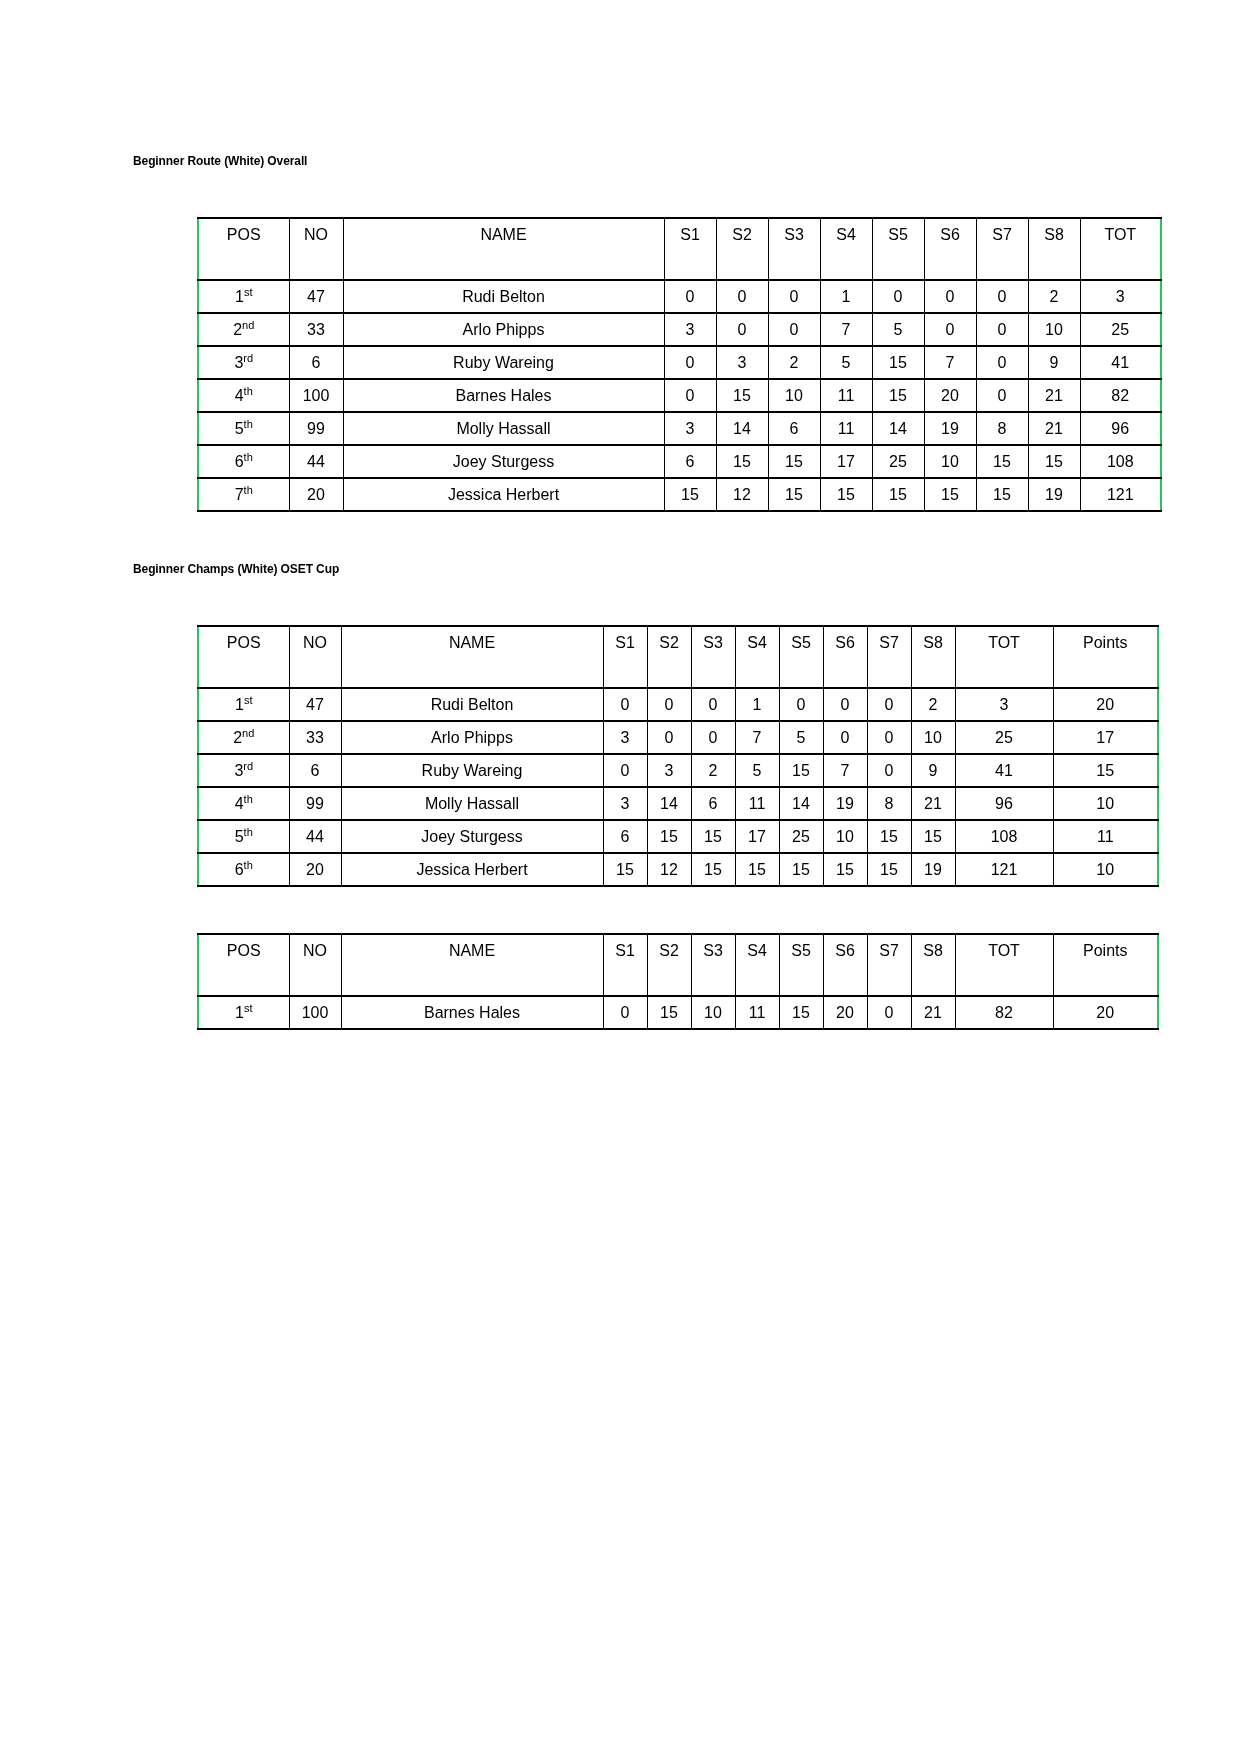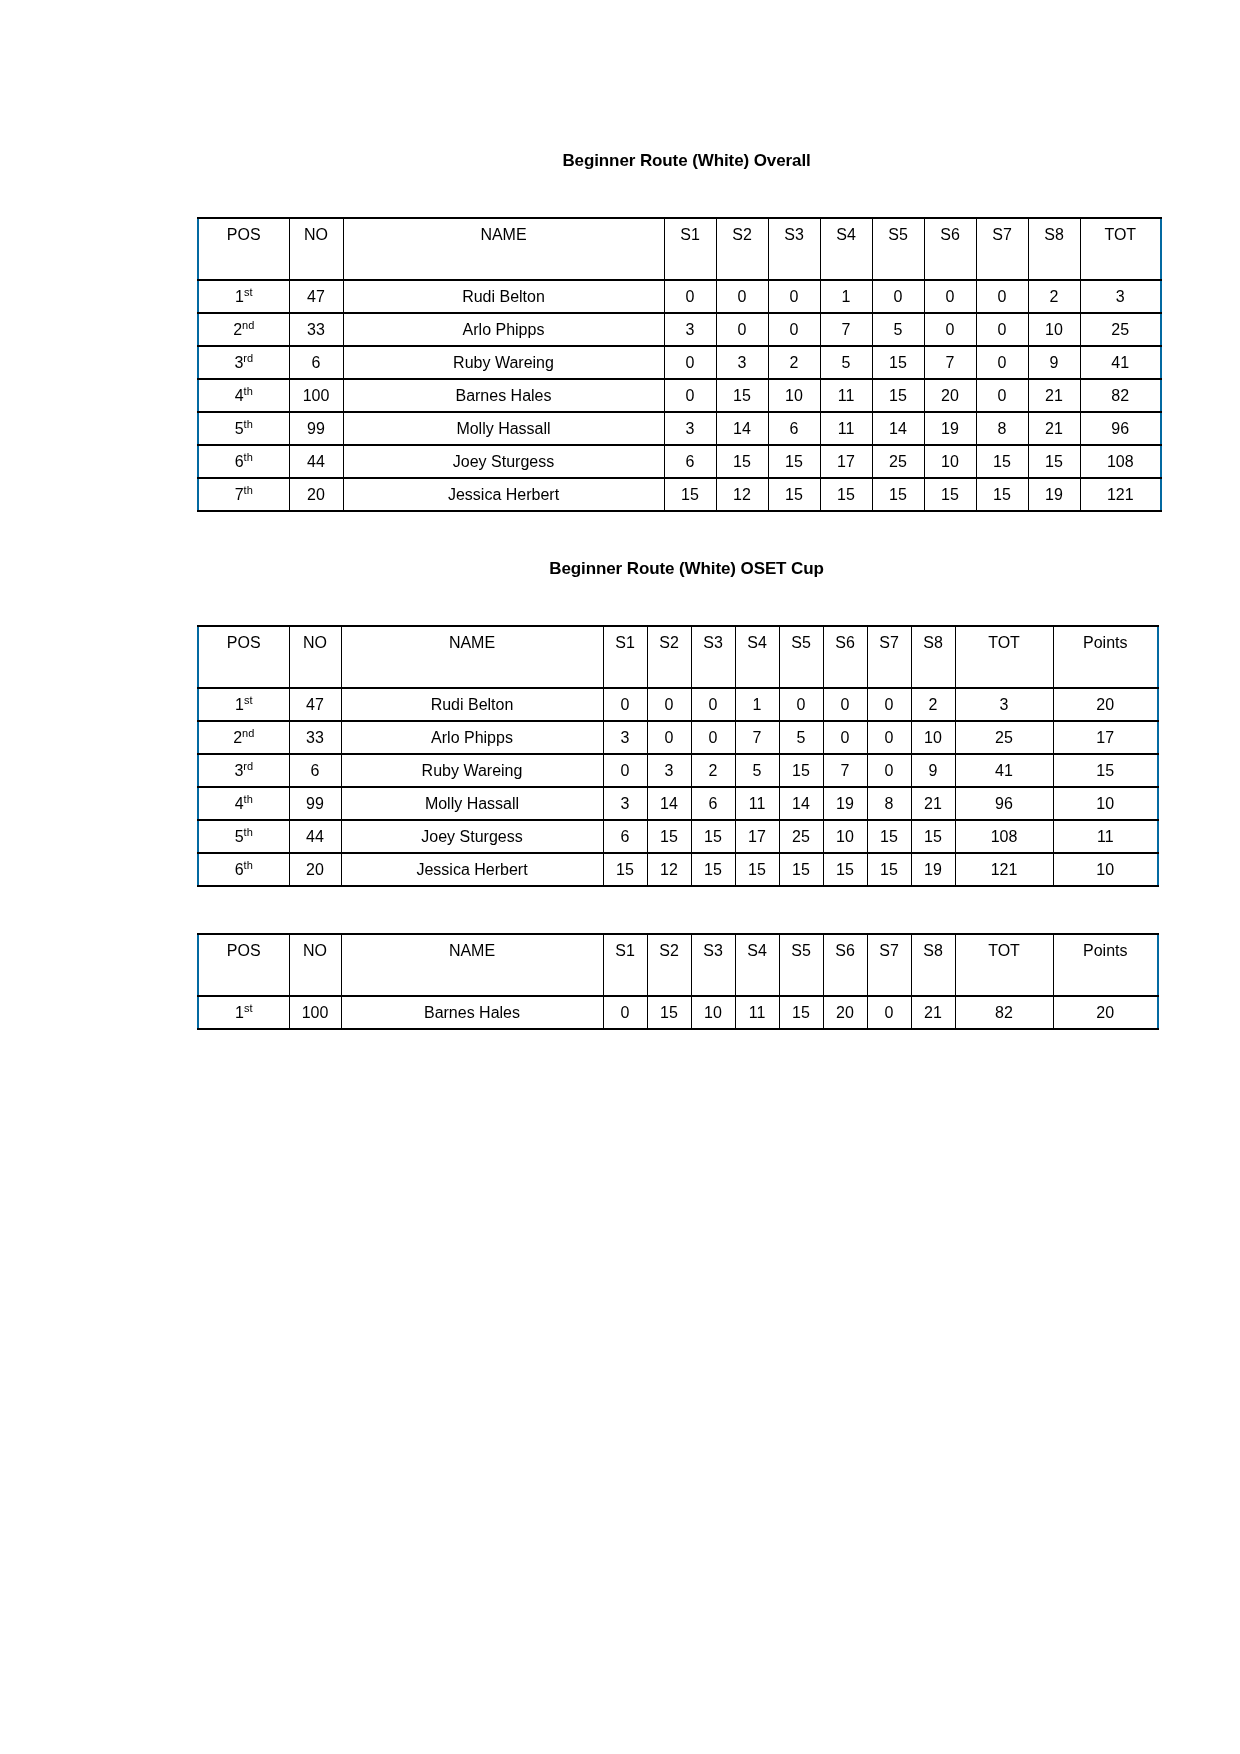--- a/index.html
+++ b/index.html
@@ -15,32 +15,31 @@
     position: relative;
     overflow: hidden;
   }
   main.doc {
     padding: 150px 0 0 133px;
   }
   .section {
     margin-bottom: 46px;
   }
   .section-title {
-    font-size: 17px;
+    font-size: 12px;
     line-height: 22px;
     font-weight: 700;
     margin: 0 0 9px 0;
     letter-spacing: -0.1px;
-    text-align: center;
   }
   table.results-table {
     border-collapse: collapse;
     table-layout: fixed;
     margin-left: 64px;
-    border: 2px solid #0369a1;
+    border: 2px solid #22c55e;
     margin-top: 45px;
   }
   table.results-table th,
   table.results-table td {
     border-style: solid;
     border-color: #000000;
     border-top-width: 2px;
     border-bottom-width: 2px;
     border-left-width: 1.5px;
     border-right-width: 1.5px;
@@ -200,21 +199,21 @@
             <td>15</td>
             <td>15</td>
             <td>19</td>
             <td>121</td>
           </tr>
         </tbody>
       </table>
   </section>
 
   <section class="section">
-    <h2 class="section-title">Beginner Route (White) OSET Cup</h2>
+    <h2 class="section-title">Beginner Champs (White) OSET Cup</h2>
     <table class="results-table">
         <colgroup>
           <col style="width: 91px;">
           <col style="width: 52px;">
           <col style="width: 262px;">
           <col style="width: 44px;">
           <col style="width: 44px;">
           <col style="width: 44px;">
           <col style="width: 44px;">
           <col style="width: 44px;">

